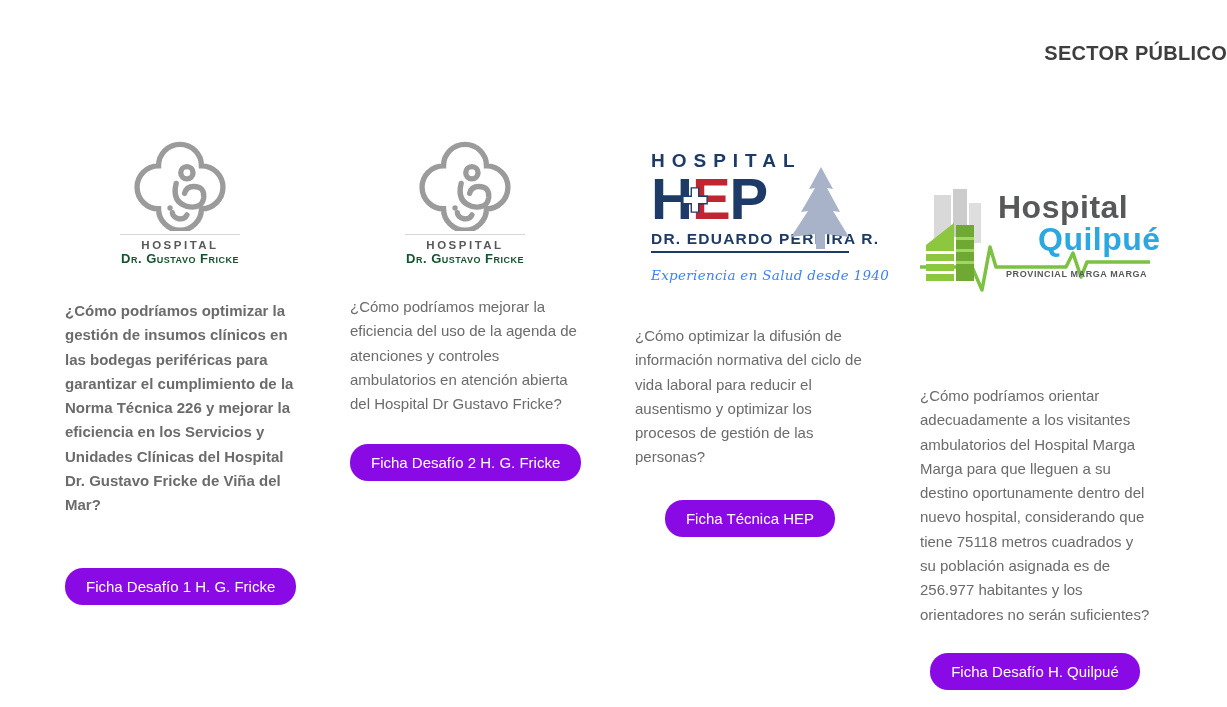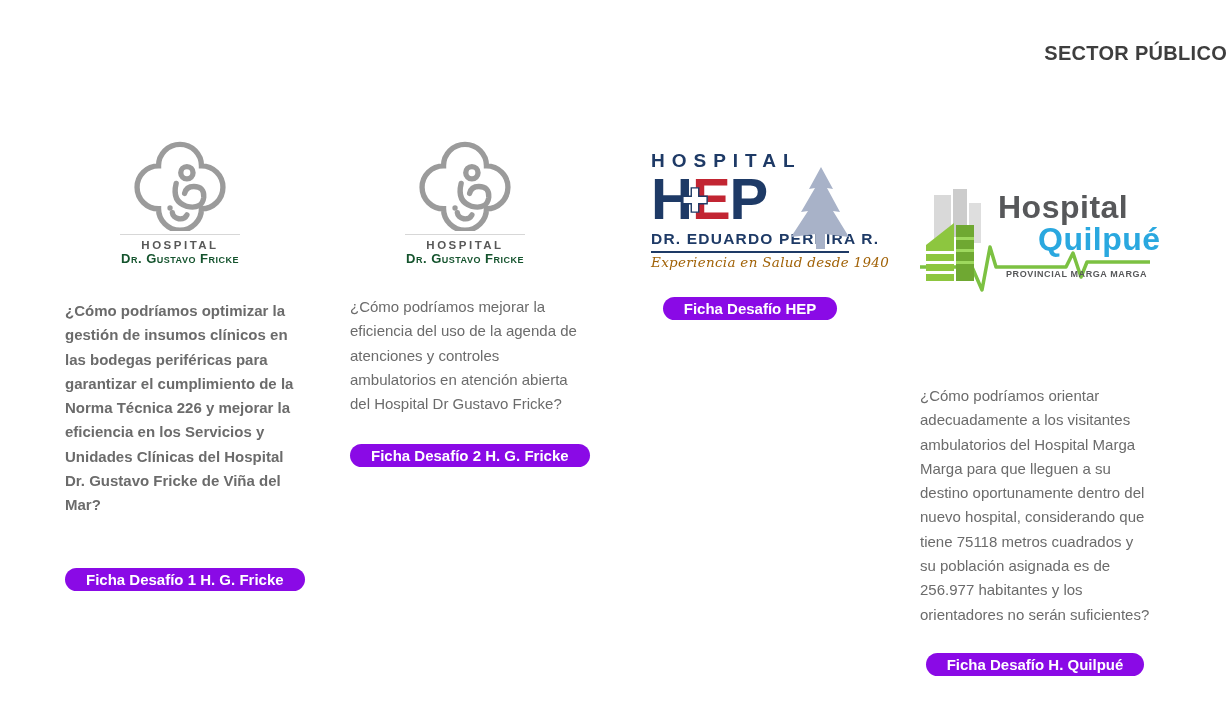--- a/index.html
+++ b/index.html
@@ -17,22 +17,22 @@
   }
   .columns { display: flex; }
   .col { width: 230px; margin-right: 55px; }
 
   .question {
     font-size: 15px; line-height: 1.62; color: #6b6b6b; margin: 0;
   }
   .btn-row { text-align: center; }
   .btn {
     display: inline-block; background: #8a0ae6; color: #ffffff;
-    font-size: 15px; font-weight: 700; line-height: 1;
-    padding: 4px 21px; border-radius: 18px; text-decoration: none;
+    font-size: 15px; font-weight: 400; line-height: 1;
+    padding: 11px 21px; border-radius: 18px; text-decoration: none;
     white-space: nowrap; cursor: pointer; border: none;
   }
 
   
   .logo-fricke { width: 150px; margin: 74px auto 0; height: 125px; text-align: center; }
   .logo-fricke svg { display: block; margin: 0 auto; }
   .fricke-divider { width: 120px; height: 1px; background: #d7d7d7; margin: 3px auto 4px; }
   .fricke-line1 { font-size: 11.5px; font-weight: 700; letter-spacing: 2.5px; color: #585858; }
   .fricke-line2 { font-size: 13px; font-weight: 700; font-variant: small-caps; letter-spacing: 0.5px; color: #14532d; white-space: nowrap; }
   .col-1 .question { margin-top: 35px; font-weight: bold; }
@@ -48,21 +48,21 @@
   .hep-h, .hep-p { color: #1e3a66; }
   .hep-e { color: #c22532; }
   .hep-cross { position: absolute; left: 30px; top: 14px; }
   .hep-tree { position: absolute; right: -4px; top: 16px; }
   .hep-name {
     font-size: 15.5px; font-weight: 600; color: #1e3a66; letter-spacing: 1.2px;
     border-bottom: 2px solid #1e3a66; padding-bottom: 3px; margin-top: 3px; white-space: nowrap;
   }
   .hep-tagline {
     font-family: "DejaVu Serif", serif; font-style: italic;
-    font-size: 13.5px; color: #a16207; margin-top: 1px; letter-spacing: 0.3px; white-space: nowrap;
+    font-size: 13.5px; color: #3b82f6; margin-top: 14px; letter-spacing: 0.3px; white-space: nowrap;
   }
   .col-3 .question { margin-top: 57px; }
   .col-3 .btn-row { margin-top: 30px; }
 
   
   .logo-quilpue { width: 230px; margin: 124px auto 0; height: 105px; position: relative; }
   .q-ekg { position: absolute; left: 0; top: 0; z-index: 0; }
   .q-buildings { position: absolute; left: 0; top: 0; z-index: 1; }
   .q-text { position: absolute; left: 78px; top: 2px; z-index: 2; }
   .q-hospital { font-size: 32px; font-weight: 600; color: #57585a; line-height: 1.0; letter-spacing: 0.5px; }
@@ -131,22 +131,23 @@
           <span class="hep-h">H</span>
             <span class="hep-e">E</span>
             <span class="hep-p">P</span>
           <svg class="hep-cross" width="28" height="28" viewBox="0 0 30 30">
             <path d="M11,2 h8 v9 h9 v8 h-9 v9 h-8 v-9 h-9 v-8 h9 z" fill="#ffffff" stroke="#1e3a66" stroke-width="1.5"></path>
           </svg>
         </div>
         <div class="hep-name">DR. EDUARDO PEREIRA R.</div>
         <div class="hep-tagline">Experiencia en Salud desde 1940</div>
       </div>
+      <p class="question">¿Cómo optimizar la difusión de información normativa del ciclo de vida laboral para reducir el ausentismo y optimizar los procesos de gestión de las personas?</p>
       <div class="btn-row">
-        <a class="btn" href="#">Ficha Desafío HEP</a>
+        <a class="btn" href="#">Ficha Técnica HEP</a>
       </div>
     </div>
 
     <div class="col col-4">
       <div class="logo-quilpue">
         <svg class="q-ekg" width="230" height="105" viewBox="0 0 230 105">
           <path d="M0,78 L52,78 L62,101 L70,58 L76,78 L146,78 L153,64 L161,88 L167,73 L230,73" fill="none" stroke="#7cc142" stroke-width="3.5" stroke-linejoin="round"></path>
         </svg>
         <svg class="q-buildings" width="78" height="100" viewBox="0 0 78 100">
           <rect x="14" y="6" width="17" height="60" fill="#d9d9d9"></rect>

